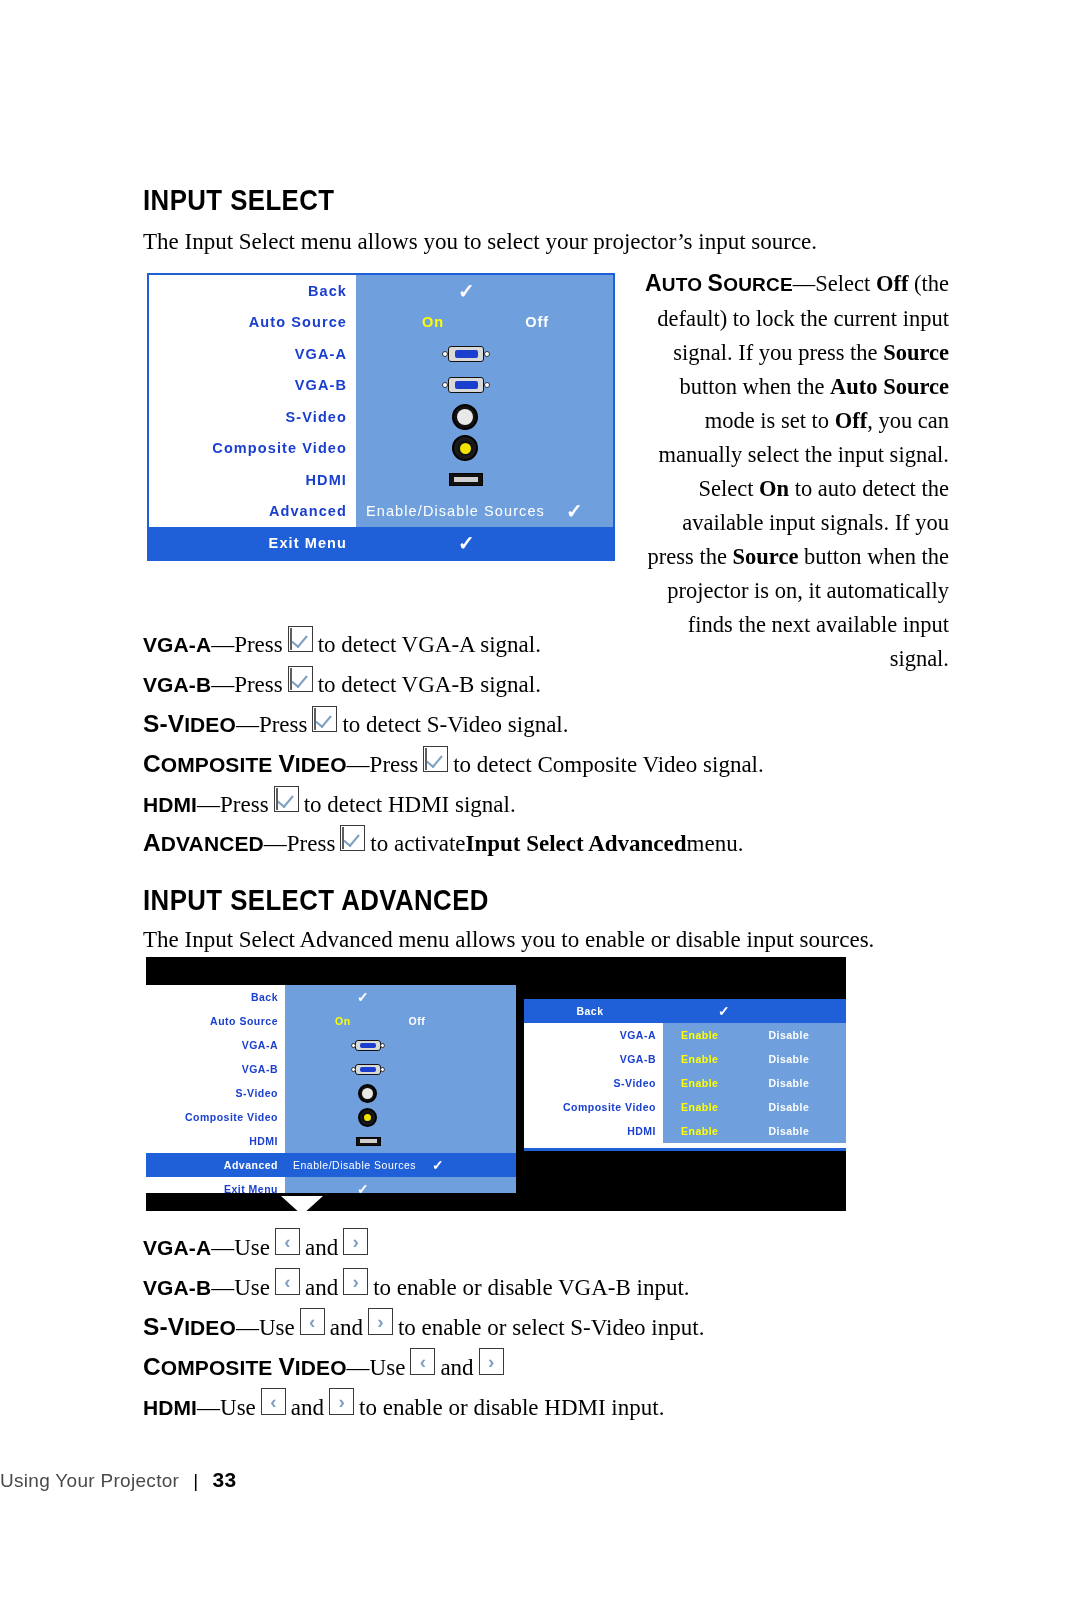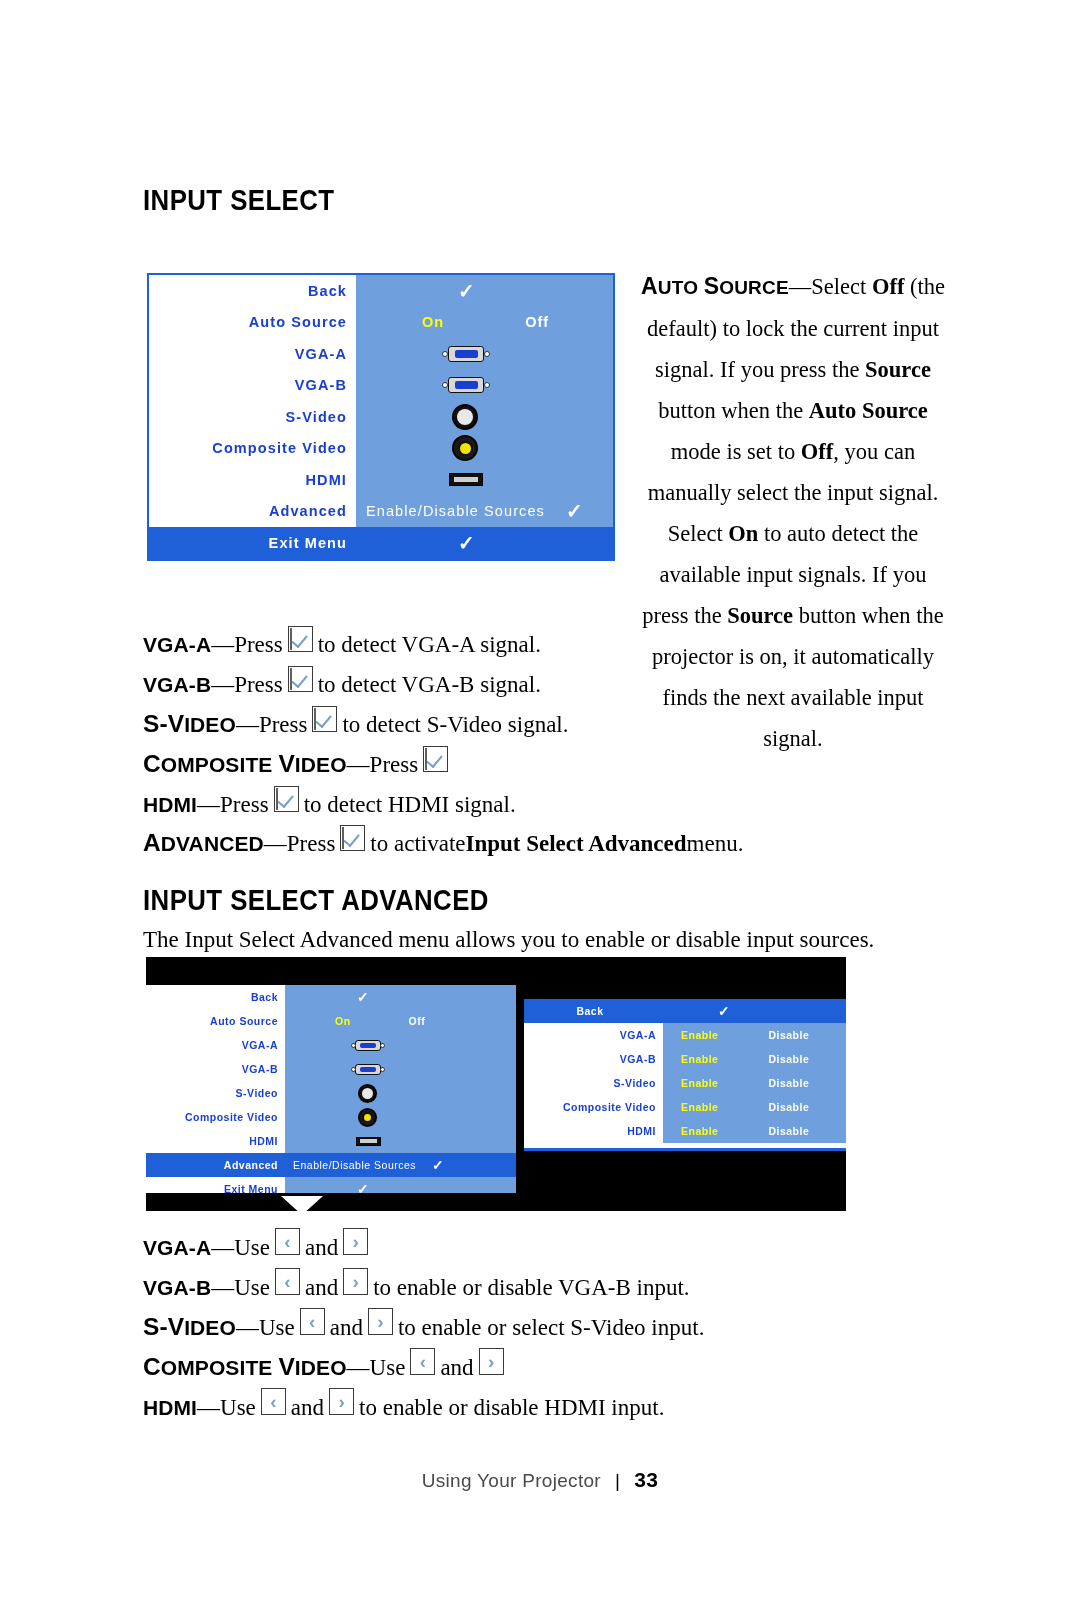--- a/index.html
+++ b/index.html
@@ -33,22 +33,22 @@
     line-height:30px;
     white-space:nowrap;
   }
 
   
   .sidepara {
     position:absolute;
     left:637px; top:266px;
     width:312px;
     font-size:22.5px;
-    line-height:41px;
-    text-align:center;
+    line-height:34px;
+    text-align:right;
   }
   .sc {
     font-family:"Liberation Sans", sans-serif;
     font-weight:bold;
     font-size:19px;
     letter-spacing:0.2px;
   }
   .sc .cap { font-size:23px; }
   b.srs { font-weight:bold; }
 
@@ -291,35 +291,35 @@
     border-left:21px solid transparent;
     border-right:21px solid transparent;
     border-top:19px solid #ffffff;
   }
 
   
   .footer {
     position:absolute;
     left:0; top:1468px;
     width:1080px;
-    text-align:center;
     font-family:"Liberation Sans", sans-serif;
     font-size:19px;
     color:#4a4a4a;
     letter-spacing:0.3px;
   }
   .footer .sep { margin:0 14px; color:#000; }
   .footer .pg { font-weight:bold; color:#000; font-size:21px; }
 </style>
 </head>
 <body>
 
 <div class="page">
 
   <div class="h1" style="left:143px; top:183px;">INPUT SELECT</div>
+  <div class="intro" style="left:143px; top:227px;">The Input Select menu allows you to select your projector’s input source.</div>
 
   <div class="osd1">
     <div class="row">
       <div class="lbl">Back</div>
       <div class="val">
         <span class="chk" style="margin-left:102px;">✓</span>
       </div>
     </div>
     <div class="row">
       <div class="lbl">Auto Source</div>
@@ -406,20 +406,21 @@
       <span class="dash">—</span>
       <span>Press </span>
       <span class="btn-chk"></span>
       <span> to detect S-Video signal.</span>
   </div>
   <div class="bl" style="left:143px; top:746px;">
     <span class="term"><span class="cap">C</span>OMPOSITE <span class="cap">V</span>IDEO</span>
       <span class="dash">—</span>
       <span>Press </span>
       <span class="btn-chk"></span>
+      <span> to detect Composite Video signal.</span>
   </div>
   <div class="bl" style="left:143px; top:786px;">
     <span class="term">HDMI</span>
       <span class="dash">—</span>
       <span>Press </span>
       <span class="btn-chk"></span>
       <span> to detect HDMI signal.</span>
   </div>
   <div class="bl" style="left:143px; top:825px;">
     <span class="term"><span class="cap">A</span>DVANCED</span>

